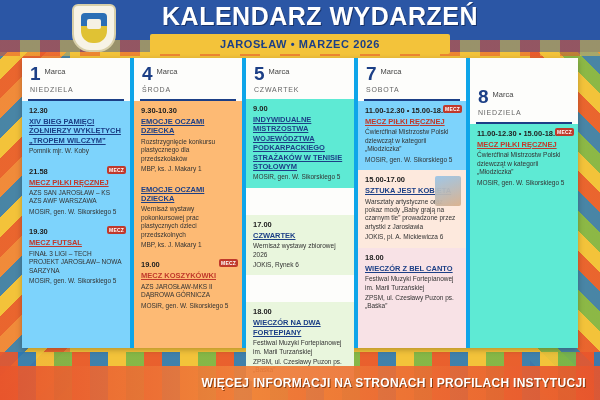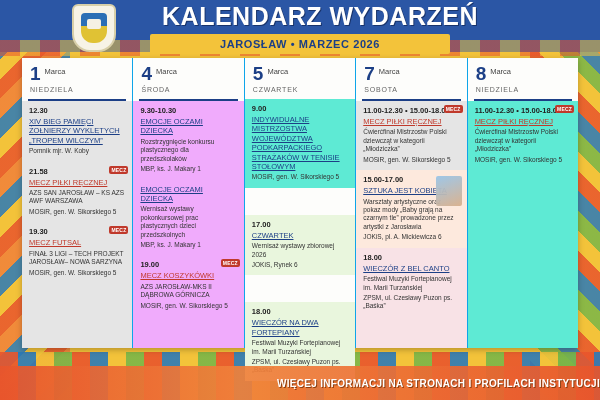--- a/index.html
+++ b/index.html
@@ -37,53 +37,53 @@
   .title{position:absolute;left:110px;top:2px;width:420px;text-align:center;
      font-size:25px;font-weight:bold;color:#fff;letter-spacing:.5px;
      text-shadow:1px 1px 0 #18336b;font-family:"Liberation Sans",sans-serif;}
   .subbar{position:absolute;left:150px;top:34px;width:300px;height:20px;background:#f3c33a;
      border-radius:2px;display:flex;align-items:center;justify-content:center;}
   .subbar span{font-size:11px;font-weight:bold;color:#1c3f86;letter-spacing:.6px;}
 
   
   .panel{position:absolute;left:22px;top:58px;width:556px;height:290px;background:#fdfdfb;
      box-shadow:0 2px 6px rgba(0,0,0,.25);z-index:4;display:flex;}
-  .col{flex:1;border-right:1px solid #0ea5e9;display:flex;flex-direction:column;}
-  .col:last-child{border-right:none;}
+  .col{flex:1;border-right:4px solid #0ea5e9;display:flex;flex-direction:column;}
+  .col:last-child{border-right:none;margin-top:23px;}
   .dayhead{padding:6px 8px 4px 8px;}
   .daynum{font-size:19px;font-weight:bold;color:#1c3f86;line-height:1;display:inline-block;}
   .daymon{font-size:7.5px;color:#444;display:inline-block;margin-left:4px;vertical-align:top;
      position:relative;top:3px;}
   .dayname{font-size:7px;color:#666;letter-spacing:.8px;margin-top:2px;text-transform:uppercase;}
   .hr{height:2px;background:#1c3f86;margin:2px 6px 0 6px;}
 
   .events{flex:1;display:flex;flex-direction:column;}
   .ev{padding:5px 7px 6px 7px;position:relative;}
   .ev .time{font-size:7.5px;color:#222;font-weight:bold;margin-bottom:2px;}
-  .ev .name{font-size:7.5px;font-weight:normal;color:#1c3f86;text-decoration:underline;line-height:1.25;}
+  .ev .name{font-size:7.5px;font-weight:bold;color:#1c3f86;text-decoration:underline;line-height:1.25;}
   .ev .name.red{color:#c0392b;}
   .ev .desc{font-size:6.5px;color:#333;line-height:1.3;margin-top:2px;}
   .ev .place{font-size:6.5px;color:#333;line-height:1.3;margin-top:2px;}
   .tagpill{position:absolute;right:4px;top:4px;font-size:5px;font-weight:bold;color:#fff;
      background:#c0392b;padding:1px 2px;border-radius:2px;letter-spacing:.2px;}
-  .bg-blue{background:#e5e5e5;}
-  .bg-yellow{background:#f0abfc;}
+  .bg-blue{background:#7dd3fc;}
+  .bg-yellow{background:#fdba74;}
   .bg-green{background:#e9f6dd;margin-top:27px;}
   .bg-white{background:#5eead4;}
   .bg-peach{background:#fde9dd;}
   .bg-pink{background:#f8e2e6;}
   .spacer{flex:1;}
   .thumb{position:absolute;right:5px;top:6px;width:26px;height:30px;border-radius:2px;
      background:linear-gradient(160deg,#9ac5e8,#d9b08c);opacity:.95;}
 
   
   .footer{position:absolute;left:0;bottom:0;width:600px;height:34px;z-index:6;
      display:flex;align-items:center;justify-content:flex-end;}
-  .footer .txt{font-size:10px;font-weight:bold;color:#fff;text-shadow:1px 1px 0 #8a3d10;
-     letter-spacing:.3px;text-align:center;}
+  .footer .txt{font-size:12px;font-weight:bold;color:#fff;text-shadow:1px 1px 0 #8a3d10;
+     margin-right:14px;letter-spacing:.3px;text-align:center;}
   .footer .stripe{position:absolute;left:0;bottom:0;width:600px;height:34px;
      background:linear-gradient(90deg,#e8552c,#f0813a 40%,#e8552c);opacity:.92;}
   .footer .txt{position:relative;z-index:2;}
 </style>
 </head>
 <body>
 
 <div class="bg"></div>
 <div class="bg-left"></div>
 <div class="bg-right"></div>

